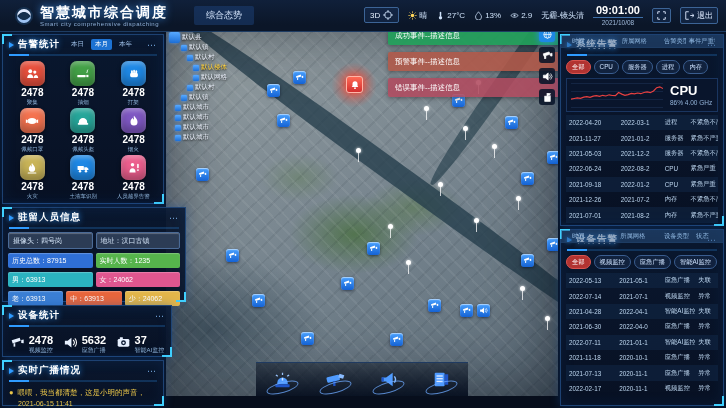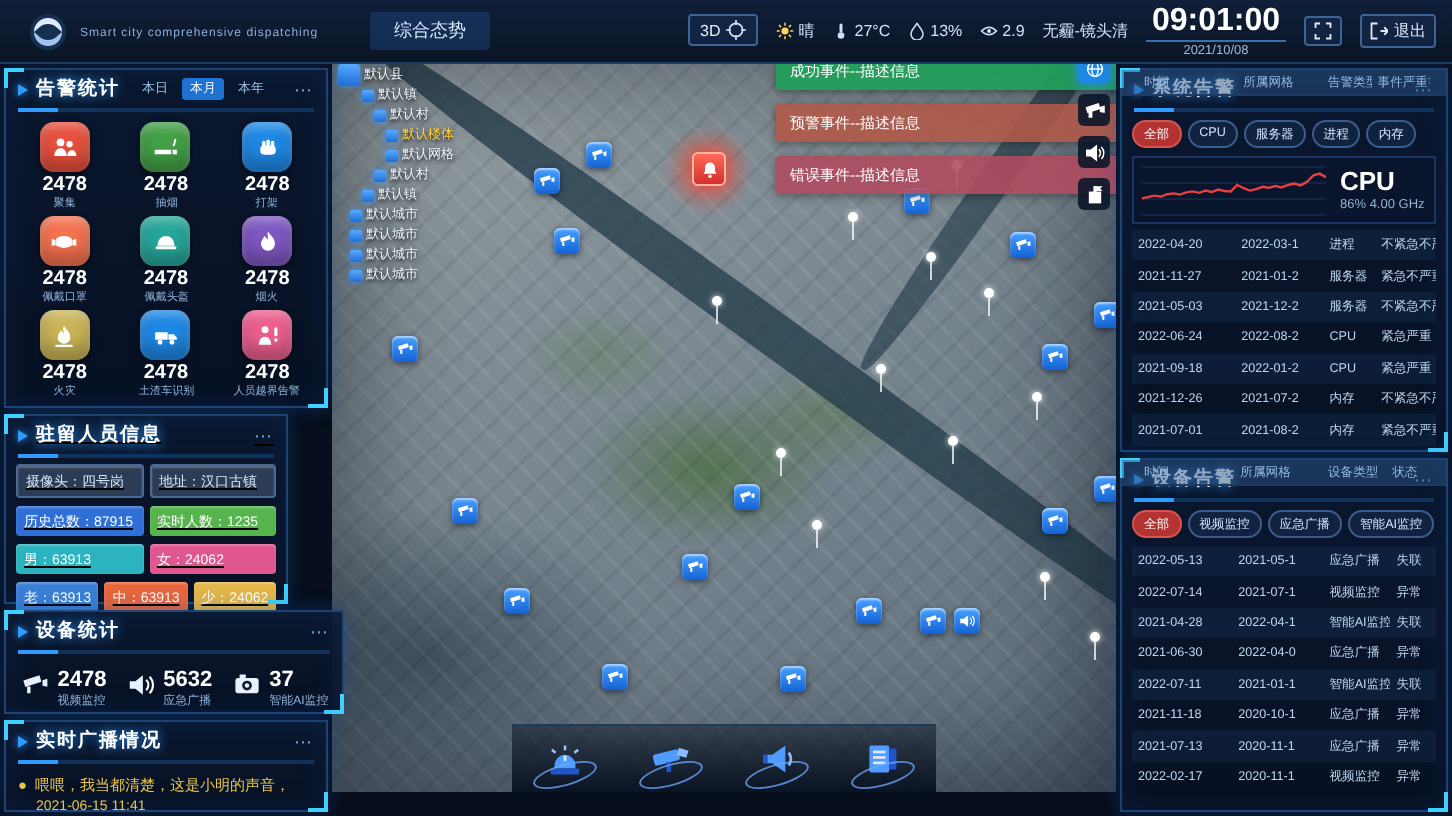--- a/index.html
+++ b/index.html
@@ -16,21 +16,21 @@
     text-shadow:0 0 8px rgba(64,156,255,.9); }
   .sub { color:#8fb0d8; font-size:6px; letter-spacing:.5px; margin-top:2px; }
   .navtab { margin-left:26px; font-size:9px; color:#d8e8ff; background:rgba(30,70,130,.45);
     padding:3px 12px; border-radius:2px; }
   .hright { margin-left:auto; display:flex; align-items:center; gap:9px; color:#cfe2fa; font-size:8px; }
   .h3d { display:flex; align-items:center; gap:3px; border:1px solid #3c6496; border-radius:2px;
     padding:2px 5px; background:rgba(22,44,78,.6); font-size:8px; color:#e5f0ff; }
   .wx { display:flex; align-items:center; gap:2px; }
   .wx svg { width:9px; height:9px; }
   .clockbox { text-align:center; line-height:1.1; }
-  .clock { font-size:16px; font-weight:bold; color:#fff; border-bottom:1px solid #3d6fa8; padding:0 3px 1px; }
+  .clock { font-size:11px; font-weight:bold; color:#fff; border-bottom:1px solid #3d6fa8; padding:0 3px 1px; }
   .date { font-size:6.5px; color:#9fb8d8; margin-top:1px; }
   .fsbtn, .exitbtn { display:flex; align-items:center; gap:3px; border:1px solid #3c6496;
     border-radius:2px; padding:2px 4px; background:rgba(22,44,78,.6); color:#dfeaff; font-size:8px; }
   .fsbtn svg, .exitbtn svg { width:9px; height:9px; }
 
   
   .map { position:absolute; left:166px; top:20px; width:392px; height:376px; overflow:hidden;
     background:
       radial-gradient(90px 55px at 48% 57%, rgba(74,112,64,.8), rgba(74,112,64,0) 72%),
       radial-gradient(70px 40px at 63% 50%, rgba(86,120,72,.55), rgba(86,120,72,0) 70%),
@@ -164,20 +164,21 @@
 </head>
 <body>
 
 <div class="hdr">
   <svg class="logo" viewBox="0 0 20 20">
     <circle cx="10" cy="10" r="9" fill="#16304f"></circle>
     <path d="M10 3a7 7 0 017 7c-2-1.5-3.5-4-7-4s-5 2.5-7 4a7 7 0 017-7z" fill="#dfeaff"></path>
     <path d="M10 17a7 7 0 01-7-7c2 1.5 3.5 4 7 4s5-2.5 7-4a7 7 0 01-7 7z" fill="#9fc4f4"></path>
   </svg>
   <div>
+    <div class="ttl">智慧城市综合调度</div>
     <div class="sub">Smart city comprehensive dispatching</div>
   </div>
   <div class="navtab">综合态势</div>
   <div class="hright">
     <div class="h3d">
       <span>3D</span>
       <svg viewBox="0 0 12 12" width="10" height="10">
         <circle cx="6" cy="6" r="4" fill="none" stroke="#cfe2fa" stroke-width="1"></circle>
         <path d="M6 0v3M6 9v3M0 6h3M9 6h3" stroke="#cfe2fa" stroke-width="1"></path>
       </svg>
@@ -624,21 +625,21 @@
             <rect x="11.6" y="3" width="1.8" height="5.2" rx=".9"></rect>
             <circle cx="12.5" cy="10.3" r="1"></circle>
           </svg>
         </div>
     <div class="anum">2478</div>
     <div class="albl">人员越界告警</div>
       </div>
     </div>
 </div>
 
-<div class="panel" style="left:2px; top:207px; width:142px; height:95px;text-decoration:underline;">
+<div class="panel" style="left:2px; top:207px; width:184px; height:95px;">
   <div class="phead">
     <span class="tri"></span>
     <span class="ptitle">驻留人员信息</span>
     <span class="pdots">⋯</span>
   </div>
   <div class="hline"></div>
   <div class="prow">
     <span class="pill gray">摄像头：四号岗</span>
     <span class="pill gray">地址：汉口古镇</span>
   </div>

